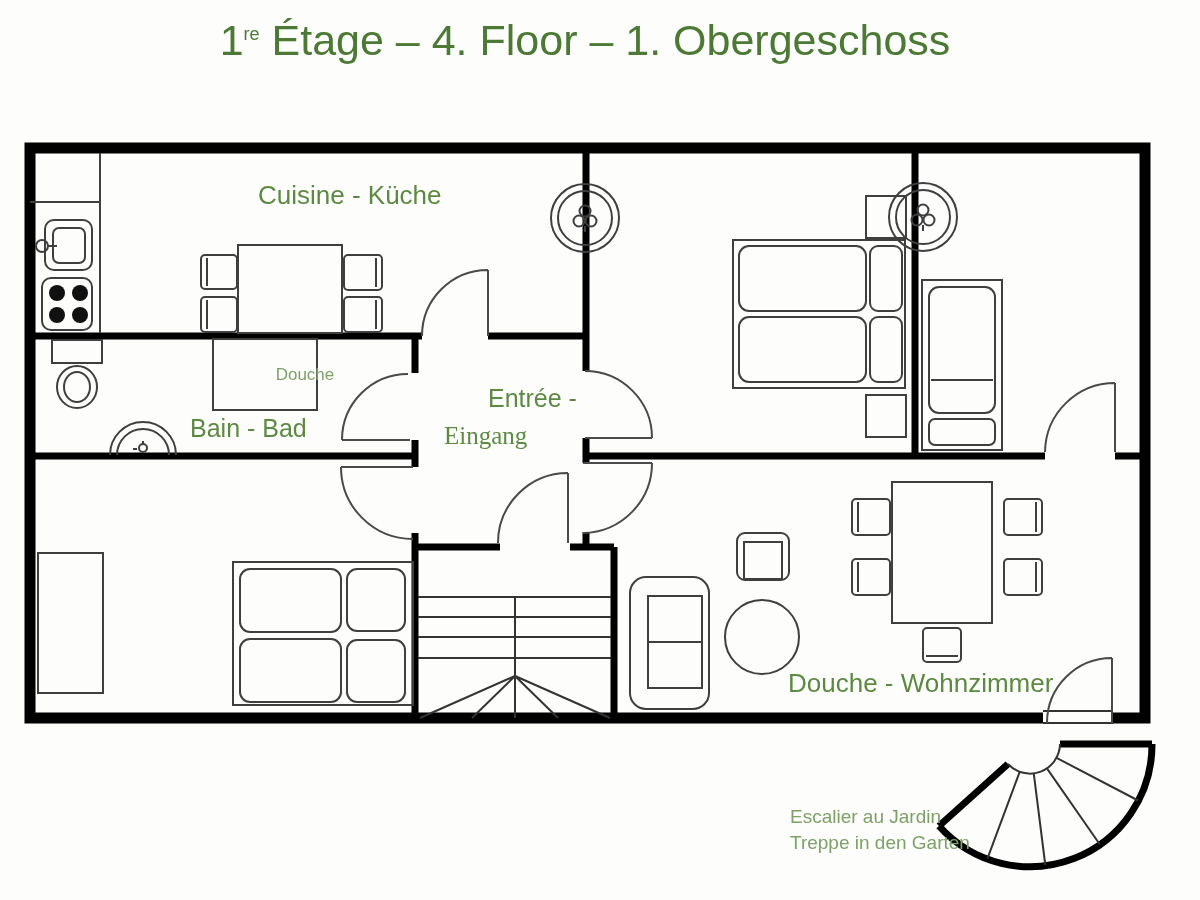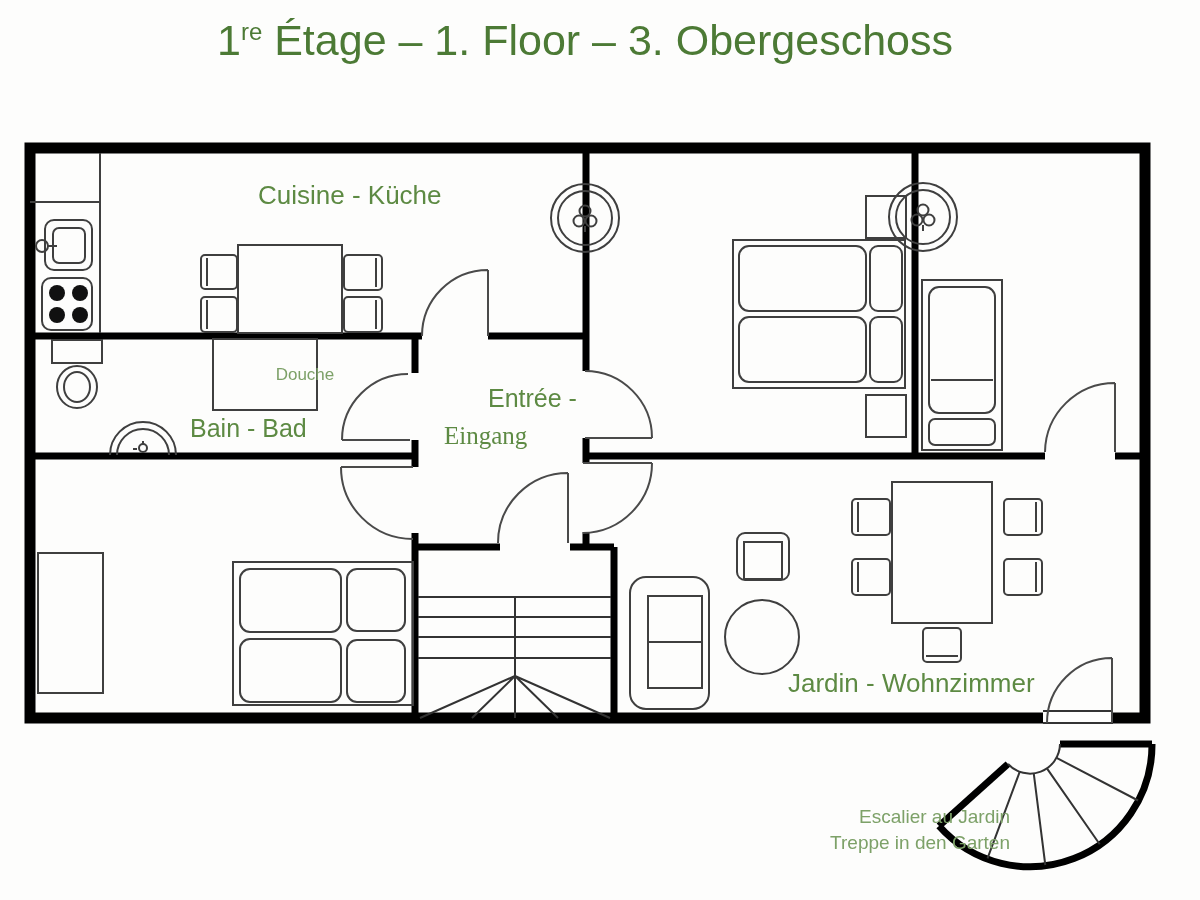--- a/index.html
+++ b/index.html
@@ -1,29 +1,29 @@
 <!DOCTYPE html>
 <html><head>
 <meta charset="utf-8">
 <style>
   html,body{margin:0;padding:0;background:#fff;}
   .stage{position:relative;width:1200px;height:900px;background:#fdfdfc;overflow:hidden;
          font-family:"Liberation Sans", sans-serif;}
   svg{position:absolute;left:0;top:0;}
   .lbl{position:absolute;white-space:nowrap;}
   .title{left:0;top:16px;width:1170px;text-align:center;font-size:43px;color:#4c7a35;}
-  .title sup{font-size:24px;vertical-align:super;}
+  .title sup{font-size:18px;vertical-align:super;}
   .room{color:#5d8a43;}
   .cuisine{left:258px;top:180px;font-size:26px;}
   .douche{left:213px;top:365px;width:104px;text-align:center;font-size:17px;color:#7da168;padding-left:40px;}
   .bain{left:190px;top:414px;font-size:25px;}
   .entree1{left:444px;top:384px;font-size:25px;margin-left:44px;}
   .entree2{left:444px;top:422px;font-size:25px;font-family:Liberation Serif, serif;}
   .salle{left:788px;top:668px;font-size:26px;}
-  .escalier{left:790px;top:804px;font-size:19px;line-height:1.35;color:#7da168;white-space:normal;width:220px;text-align:right;}
+  .escalier{left:790px;top:804px;font-size:19px;line-height:1.35;color:#7da168;white-space:normal;width:220px;}
   .disclaimer{left:34px;top:854px;font-size:19px;font-style:italic;color:#222;}
 </style>
 </head>
 <body>
 
 <div class="stage">
 
 <svg width="1200" height="900" viewBox="0 0 1200 900">
 
   <g stroke="#000" fill="none">
@@ -190,24 +190,24 @@
 
   <g fill="none">
     <path d="M1152 744 A122 122 0 0 1 939 826" stroke="#000" stroke-width="7"></path>
     <path d="M1060 744 H1152" stroke="#000" stroke-width="7"></path>
     <path d="M1008 764 L939 826" stroke="#000" stroke-width="7"></path>
     <path d="M1060 744 A30 30 0 0 1 1008 764" stroke="#333" stroke-width="2"></path>
     <path d="M1056.6 757.9 L1138.1 800.5 M1047.1 768.6 L1099.7 844.2 M1033.8 773.8 L1045.3 865 M1019.6 772.1 L987.5 858.3" stroke="#333" stroke-width="2"></path>
   </g>
 </svg>
 
-  <div class="lbl title"><span>1</span><sup>re</sup><span> Étage – 1. Floor – 3. Obergeschoss</span></div>
+  <div class="lbl title"><span>1</span><sup>re</sup><span> Étage – 4. Floor – 1. Obergeschoss</span></div>
 
   <div class="lbl room cuisine">Cuisine - Küche</div>
   <div class="lbl douche">Douche</div>
   <div class="lbl room bain">Bain - Bad</div>
   <div class="lbl room entree1">Entrée -</div>
   <div class="lbl room entree2">Eingang</div>
-  <div class="lbl room salle">Jardin - Wohnzimmer</div>
+  <div class="lbl room salle">Douche - Wohnzimmer</div>
 
   <div class="lbl escalier"><span>Escalier au Jardin</span><br><span>Treppe in den Garten</span></div>
 
 </div>
 
 </body></html>

